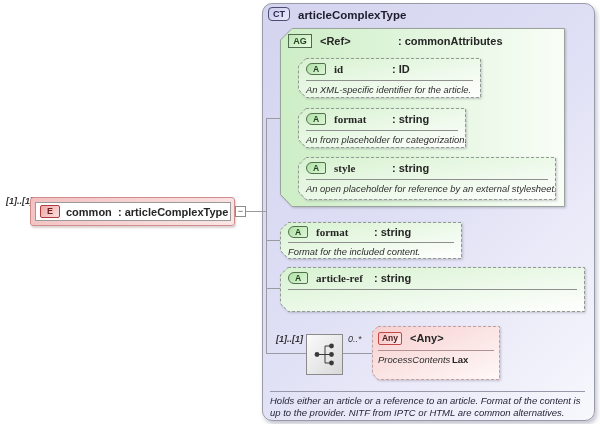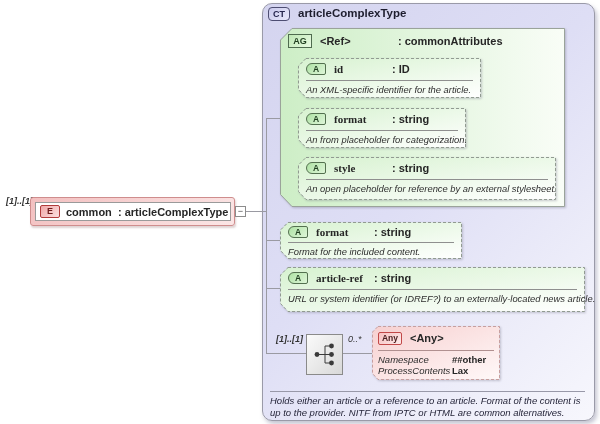--- a/index.html
+++ b/index.html
@@ -6,21 +6,21 @@
   .canvas{position:relative;width:600px;height:424px;background:#ffffff;overflow:hidden;
           font-family:"Liberation Sans", sans-serif;color:#262626;}
   
   .hline{position:absolute;height:1px;background:#9a9aa2;}
   .vline{position:absolute;width:1px;background:#9a9aa2;}
   
   .ct-box{position:absolute;left:262px;top:3px;width:333px;height:418px;box-sizing:border-box;
           border:1px solid #9a9aa8;border-radius:10px;
           background:linear-gradient(135deg,#d4d4ef 0%,#dedef5 45%,#ececf9 75%,#f7f7fd 100%);
           box-shadow:2px 3px 4px rgba(140,140,165,.5);}
-  .ct-head{position:absolute;left:268px;top:7px;display:flex;align-items:flex-start;}
+  .ct-head{position:absolute;left:268px;top:7px;display:flex;align-items:flex-end;}
   .ct-title{margin-left:8px;font-weight:bold;font-size:11.5px;color:#1d1d2e;}
   
   .badge{display:inline-flex;align-items:center;justify-content:center;font-weight:bold;
          box-sizing:border-box;flex:none;line-height:1;}
   .badge-ct{width:22px;height:14px;border:1px solid #4d4d72;border-radius:4px;font-size:9px;color:#26264d;
             background:linear-gradient(135deg,#c9c9ec,#e9e9fb);}
   .badge-ag{width:24px;height:14px;border:1px solid #4f6b4f;border-radius:0;font-size:9px;color:#1f3d1f;
             background:linear-gradient(135deg,#bfe8b5,#e8fae2);}
   .badge-a{width:20px;height:12px;border:1px solid #53704f;border-radius:6px 2px 2px 6px;font-size:8.5px;color:#1f3d1f;
            background:linear-gradient(135deg,#aee2a4,#def6d8);}
@@ -177,21 +177,20 @@
   <div class="cham" style="left:280px;top:267px;width:305px;height:45px;">
       <svg class="cham-bg" width="305" height="45">
         <polygon points="8,0.5 304.5,0.5 304.5,44.5 8,44.5 0.5,36.5 0.5,8" fill="url(#gAttr)" stroke="#919b91" stroke-width="1" stroke-dasharray="3,2"></polygon>
       </svg>
     <div class="trow">
       <span class="badge badge-a">A</span>
       <span class="nm">article-ref</span>
       <span class="tp">: string</span>
     </div>
     <div class="asep"></div>
-    <div class="adesc">URL or system identifier (or IDREF?) to an externally-located news article.</div>
   </div>
 
   <div class="mult" style="left:276px;top:334px;">[1]..[1]</div>
 
   <div class="seq-box">
     <svg width="37" height="41">
       <rect x="0.5" y="0.5" width="36" height="40" fill="url(#gSeq)" stroke="#8a8a8a"></rect>
       <line x1="11" y1="20.5" x2="19" y2="20.5" stroke="#3a3a3a"></line>
       <line x1="19" y1="12" x2="19" y2="29" stroke="#3a3a3a"></line>
       <line x1="19" y1="12" x2="25" y2="12" stroke="#3a3a3a"></line>
@@ -210,24 +209,20 @@
       <svg class="cham-bg" width="128" height="54">
         <polygon points="6,0.5 127.5,0.5 127.5,53.5 6,53.5 0.5,47.5 0.5,6" fill="url(#gAny)" stroke="#c79f9f" stroke-width="1" stroke-dasharray="3,2"></polygon>
       </svg>
     <div class="any-head">
       <span class="badge badge-any">Any</span>
       <span class="nm">&lt;Any&gt;</span>
     </div>
     <div class="any-sep"></div>
     <div class="any-rows">
       <div class="any-row">
-        <span class="lbl">Namespace</span>
-        <span class="val">##other</span>
-      </div>
-      <div class="any-row">
         <span class="lbl">ProcessContents</span>
         <span class="val">Lax</span>
       </div>
     </div>
   </div>
 
   <div class="ct-footsep"></div>
   <div class="ct-footer">Holds either an article or a reference to an article. Format of the content is up to the provider. NITF from IPTC or HTML are common alternatives.</div>
 
   <div class="mult" style="left:6px;top:196px;">[1]..[1]</div>

